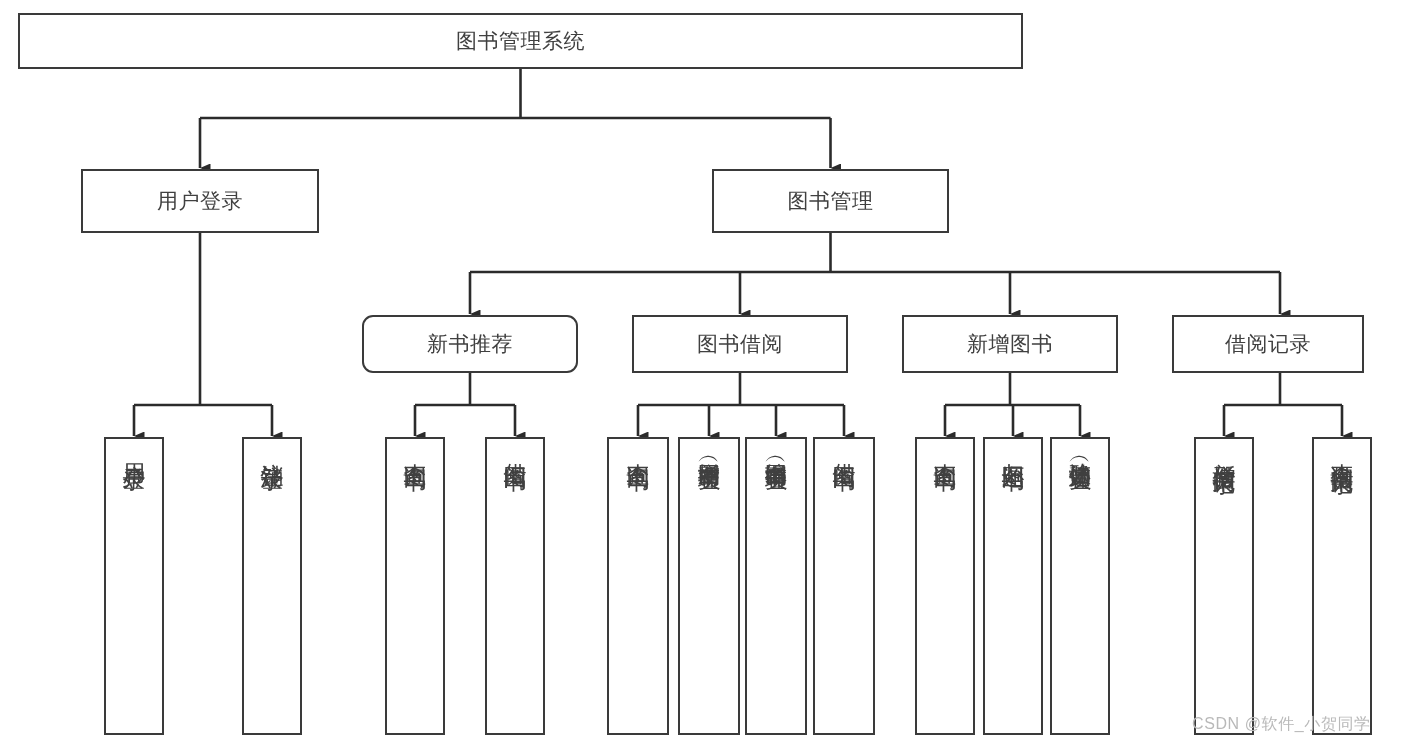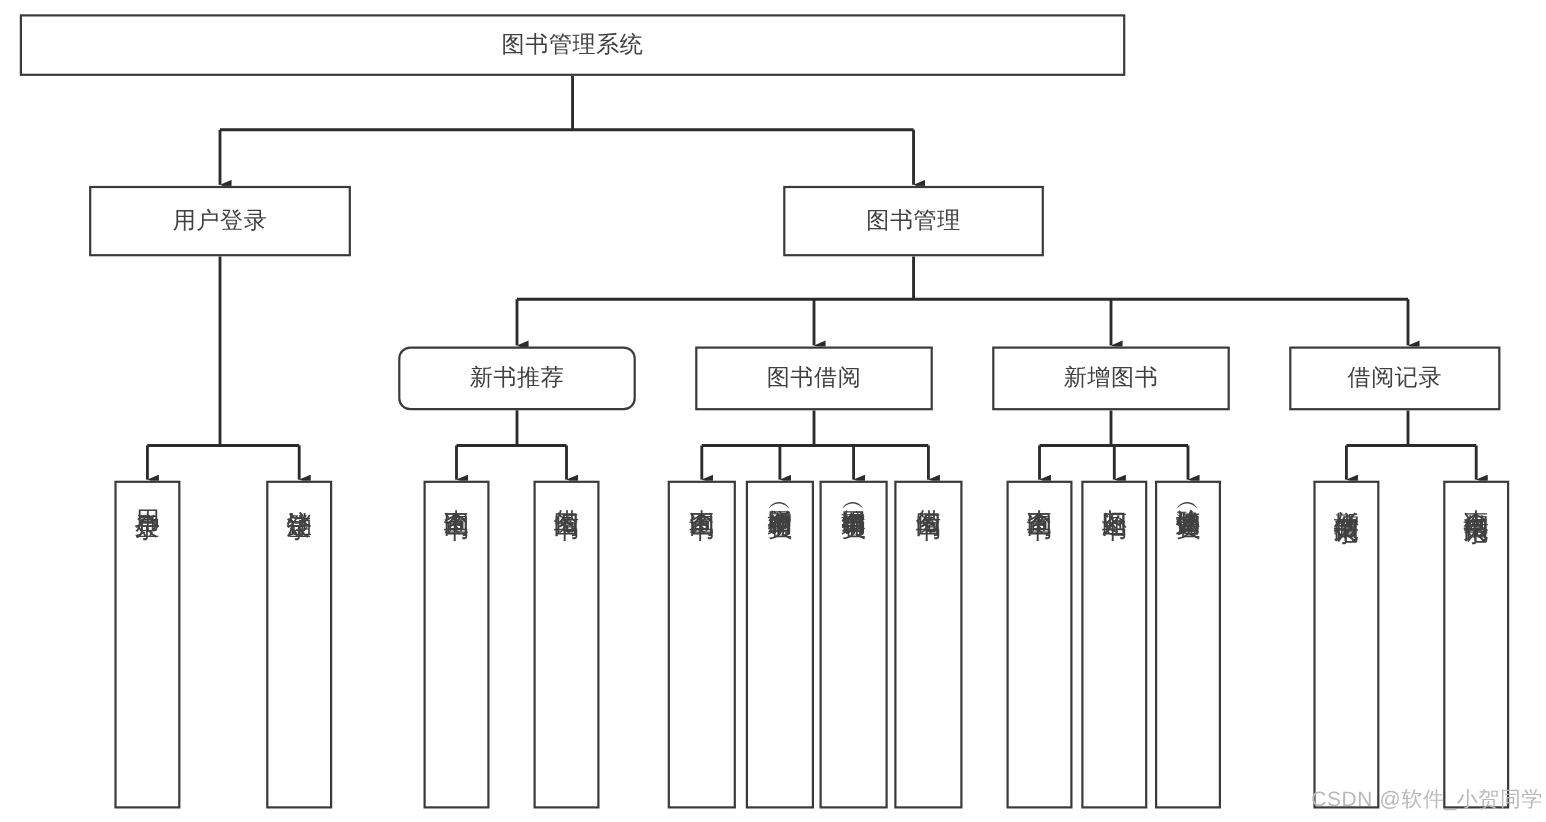--- a/index.html
+++ b/index.html
@@ -54,21 +54,21 @@
     line-height: 1;
     display: block;
   }
   .node-box.vertical.tall-text .node-label {
     font-size: 22px;
     letter-spacing: 1px;
   }
   .watermark {
     position: absolute;
     color: #b9b9b9;
-    font-size: 19px;
+    font-size: 16px;
     white-space: nowrap;
     letter-spacing: 0.6px;
     pointer-events: none;
   }
 </style>
 </head>
 <body>
 
 <div id="canvas">
 

